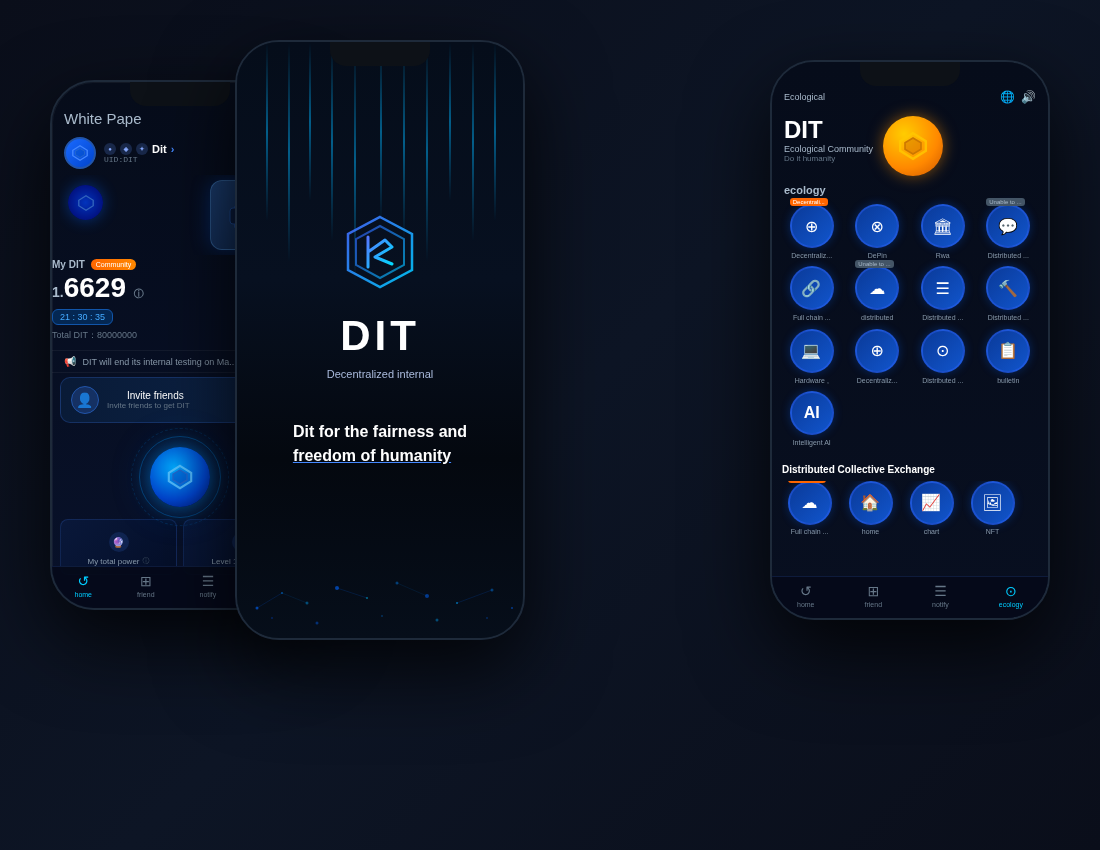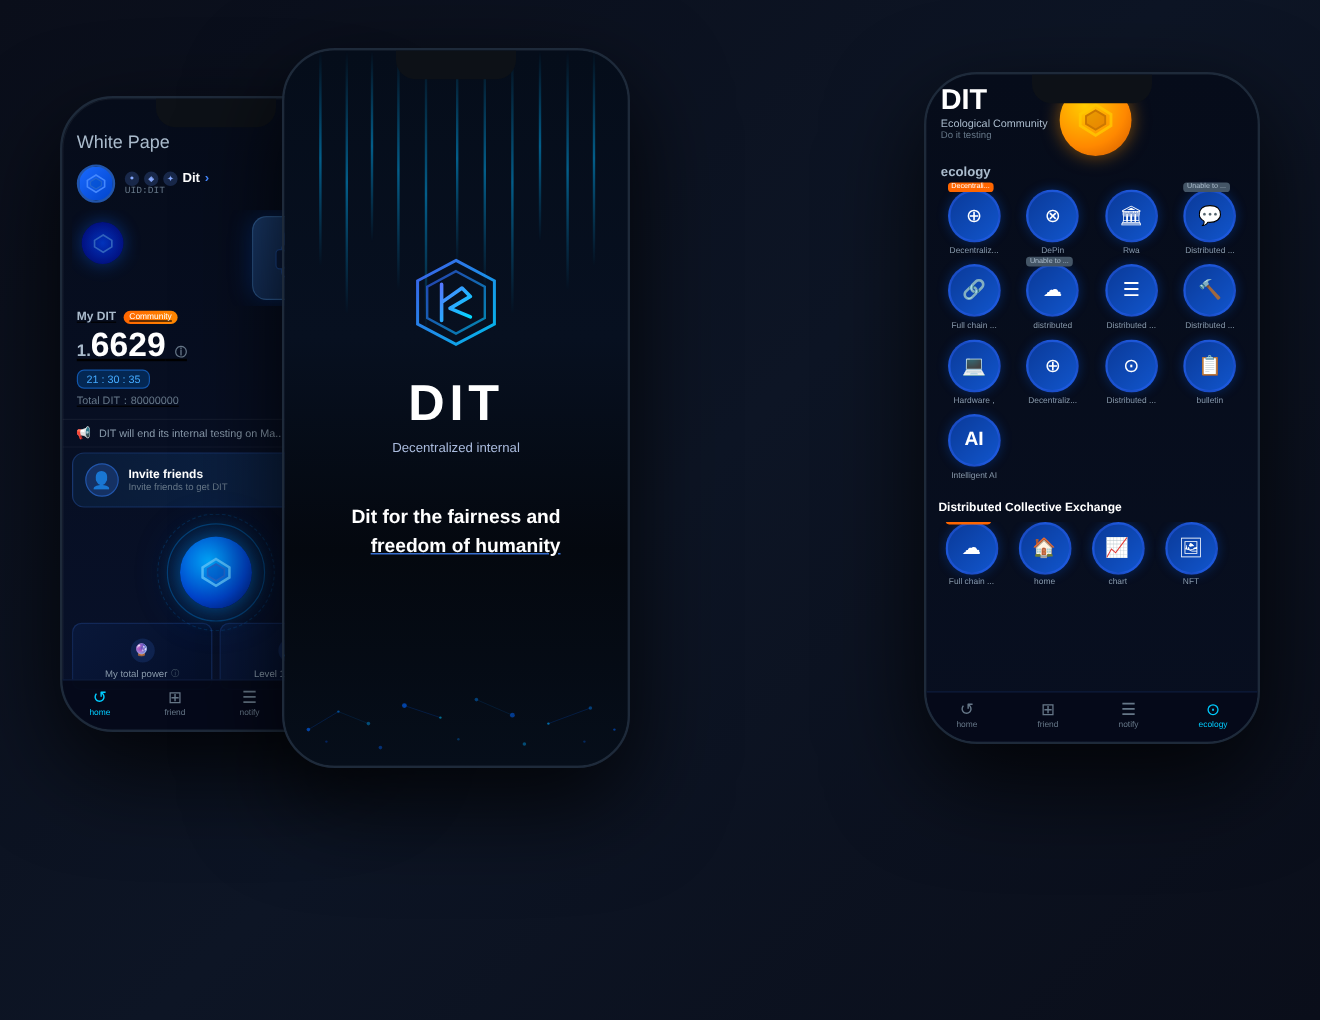--- a/index.html
+++ b/index.html
@@ -167,22 +167,21 @@
       border-radius: 12px;
       border: 1px solid rgba(100,180,255,0.3);
       display: flex;
       align-items: center;
       justify-content: center;
       box-shadow: 0 0 20px rgba(0,100,255,0.3);
     }
 
     
     .dit-section {
-      padding: 4px 12px;
-      text-decoration: underline;
+      padding: 4px 0;
     }
 
     .dit-label-row {
       display: flex;
       align-items: center;
       gap: 6px;
       margin-bottom: 4px;
     }
 
     .dit-label {
@@ -262,21 +261,22 @@
       display: flex;
       align-items: center;
       justify-content: center;
       font-size: 14px;
       color: #4488cc;
     }
 
     .invite-text h4 {
       font-size: 10px;
       color: white;
-      font-weight: 700;
+      font-weight: 400;
+      margin-left: 20px;
     }
 
     .invite-text p {
       font-size: 8px;
       color: #667788;
     }
 
     .invite-arrow {
       margin-left: auto;
       width: 20px;
@@ -457,21 +457,21 @@
       color: #aabbdd;
       position: relative;
       z-index: 2;
       margin-bottom: 40px;
     }
 
     .center-tagline {
       font-size: 16px;
       font-weight: 600;
       color: white;
-      text-align: right;
+      text-align: left;
       line-height: 1.5;
       position: relative;
       z-index: 2;
       padding: 0 30px;
     }
 
     .center-tagline .underline {
       text-decoration: underline;
       text-decoration-color: #4488ff;
     }
@@ -879,26 +879,33 @@
       </svg>
     </div>
 
   </div>
 </div>
 
 <div class="phone phone-right">
   <div class="notch"></div>
   <div class="right-screen">
 
+    <div class="right-header" style="padding-top:28px;">
+      <span>Ecological</span>
+      <div style="display:flex;gap:6px;align-items:center;">
+        <span style="font-size:12px;color:#8899aa;">🌐</span>
+        <span style="font-size:12px;color:#8899aa;">🔊</span>
+      </div>
+    </div>
 
     <div class="dit-hero">
       <div class="dit-hero-text">
         <h2>DIT</h2>
         <p>Ecological Community</p>
-        <p class="sub">Do it testing</p>
+        <p class="sub">Do it humanity</p>
       </div>
       <div class="dit-coin">
         <svg width="32" height="32" viewBox="0 0 20 20">
           <polygon points="10,2 18,7 18,13 10,18 2,13 2,7" fill="none" stroke="rgba(255,200,0,0.8)" stroke-width="1.5"></polygon>
           <polygon points="10,5 15,8 15,12 10,15 5,12 5,8" fill="rgba(200,100,0,0.4)" stroke="#cc7700" stroke-width="1"></polygon>
         </svg>
       </div>
     </div>
 
     <div class="ecology-section">

